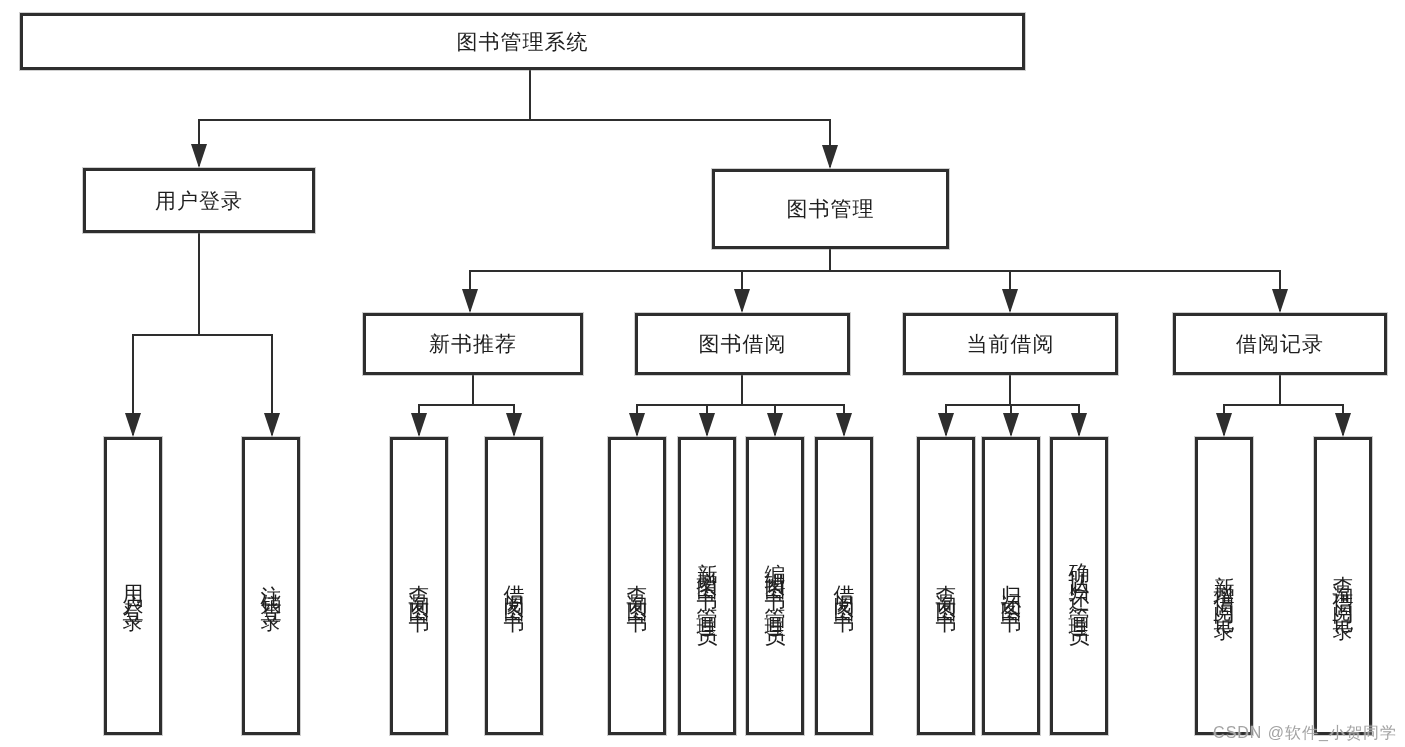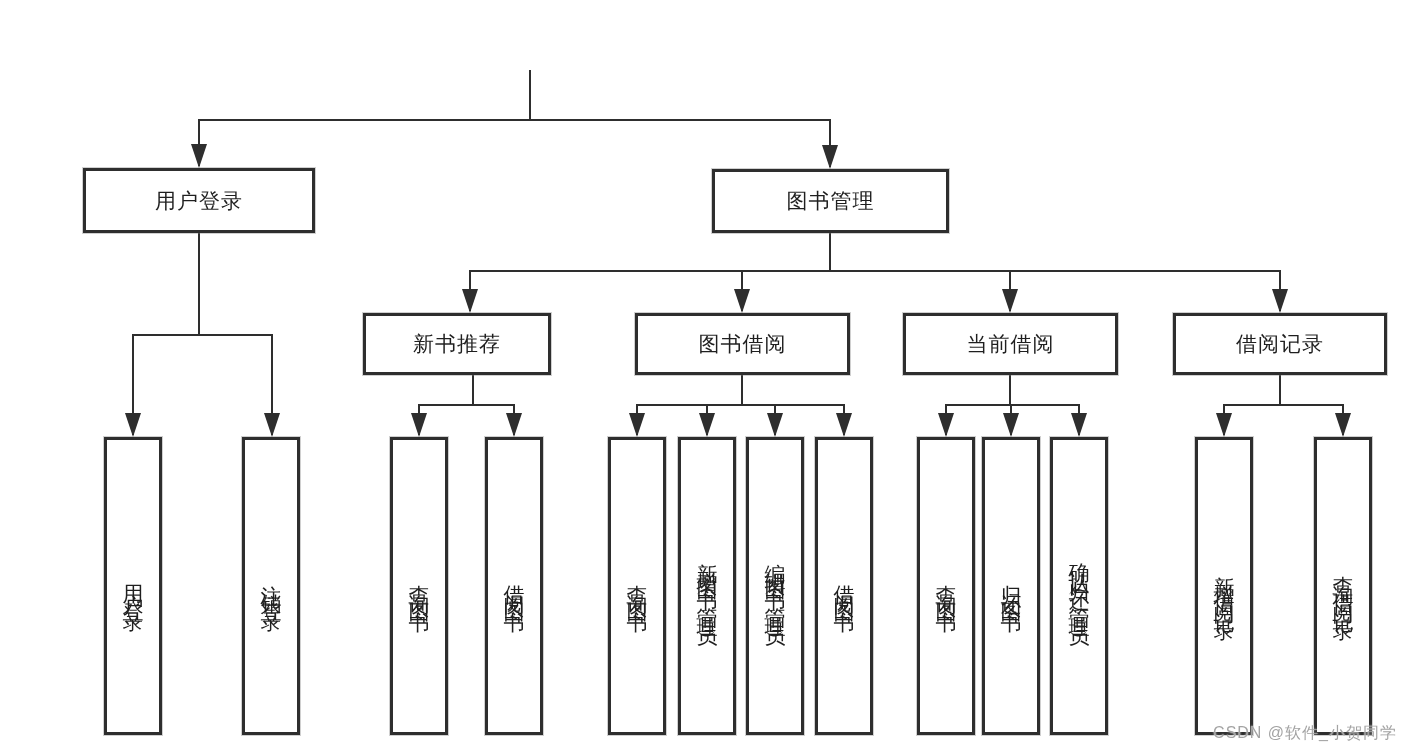--- a/index.html
+++ b/index.html
@@ -40,23 +40,23 @@
     text-orientation: mixed;
     letter-spacing: 9px;
     white-space: nowrap;
   }
   .leaf { top: 437px; height: 298px; width: 58px; }
 
   
   #n-root         { left: 20px;  top: 13px;  width: 1005px; height: 57px; }
   
   #n-user-login   { left: 83px;  top: 168px; width: 232px; height: 65px; }
-  #n-book-mgmt    { left: 712px; top: 169px; width: 237px; height: 64px; }
+  #n-book-mgmt    { left: 712px; top: 169px; width: 237px; height: 80px; }
   
-  #n-new-book     { left: 363px;  top: 313px; width: 188px; height: 62px; }
+  #n-new-book     { left: 363px;  top: 313px; width: 220px; height: 62px; }
   #n-book-borrow  { left: 635px;  top: 313px; width: 215px; height: 62px; }
   #n-current-borrow { left: 903px; top: 313px; width: 215px; height: 62px; }
   #n-borrow-record  { left: 1173px; top: 313px; width: 214px; height: 62px; }
   
   #n-login        { left: 104px; }
   #n-logout       { left: 242px; }
   #n-query-a      { left: 390px; }
   #n-borrow-a     { left: 485px; }
   #n-query-b      { left: 608px; }
   #n-add-book     { left: 678px; }
@@ -116,20 +116,23 @@
       <path d="M775 405 V435" marker-end="url(#arrow)"></path>
       <path d="M844 405 V435" marker-end="url(#arrow)"></path>
       <path d="M946 405 V435" marker-end="url(#arrow)"></path>
       <path d="M1011 405 V435" marker-end="url(#arrow)"></path>
       <path d="M1079 405 V435" marker-end="url(#arrow)"></path>
       <path d="M1224 405 V435" marker-end="url(#arrow)"></path>
       <path d="M1343 405 V435" marker-end="url(#arrow)"></path>
     </g>
   </svg>
 
+  <div class="node" id="n-root">
+    <span class="lbl">图书管理系统</span>
+  </div>
 
   <div class="node" id="n-user-login">
     <span class="lbl">用户登录</span>
   </div>
   <div class="node" id="n-book-mgmt">
     <span class="lbl">图书管理</span>
   </div>
 
   <div class="node" id="n-new-book">
     <span class="lbl">新书推荐</span>

